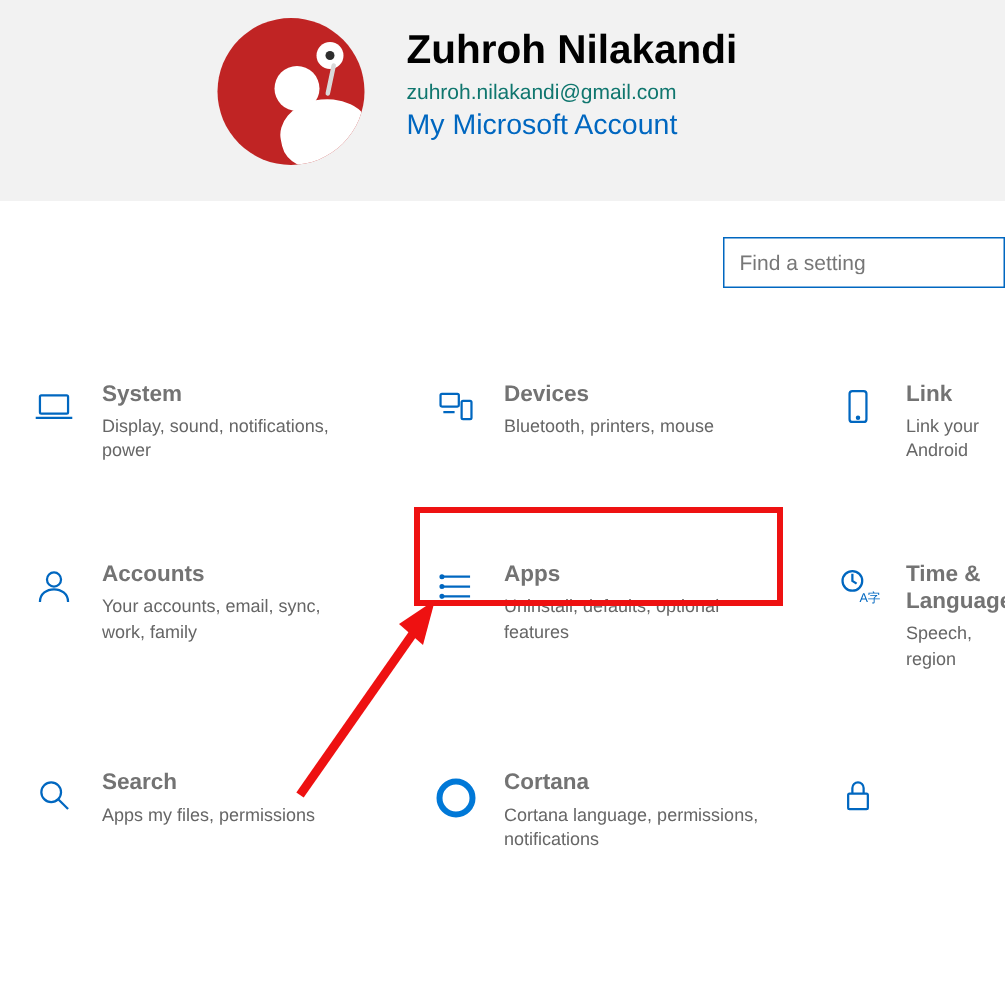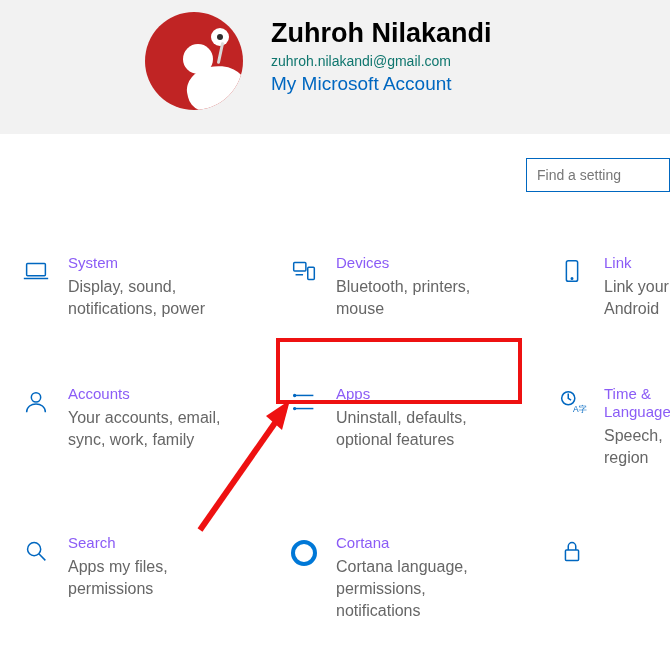--- a/index.html
+++ b/index.html
@@ -70,21 +70,21 @@
   }
   .userblock { padding-top: 6px; }
   .username { font-size: 27px; font-weight: 600; }
   .email    { font-size: 14px; color: #0f766e; margin-top: 4px; }
   .msalink  { font-size: 19px; color: #0067c0; margin-top: 4px; cursor: pointer; }
 
   
   .searchwrap{
     position:absolute;
     top:158px;
-    left:526px;
+    left:482px;
     right:0;
   }
   .search {
     width: 100%;
     height: 34px;
     padding: 0 10px;
     font-size: 14px;
     border: 1px solid #0067c0;
     outline: none;
     color:#777;
@@ -108,22 +108,22 @@
     padding:6px 10px 6px 0;
     cursor:pointer;
   }
   .iconcell{
     width:32px; height:32px;
     flex-shrink:0;
     display:flex;align-items:flex-end;justify-content:center;
   }
   .iconcell svg{ width:30px; height:30px; stroke:#0067c0; fill:none; stroke-width:1.6; }
   .card .txt{ max-width:170px; overflow:hidden; }
-  .card h3{ font-size:15px; font-weight:400; color:#8b5cf6; line-height:1.2; }
-  .card p { font-size:16px; color:#666; margin-top:4px; line-height:1.35; }
+  .card h3{ font-size:15px; font-weight:700; color:#737373; line-height:1.2; }
+  .card p { font-size:12px; color:#666; margin-top:4px; line-height:1.35; }
 
   
   .hl{
     position:absolute;
     border:4px solid #e11;
     top:338px; left:276px;
     width:246px; height:66px;
     pointer-events:none;
   }
 

